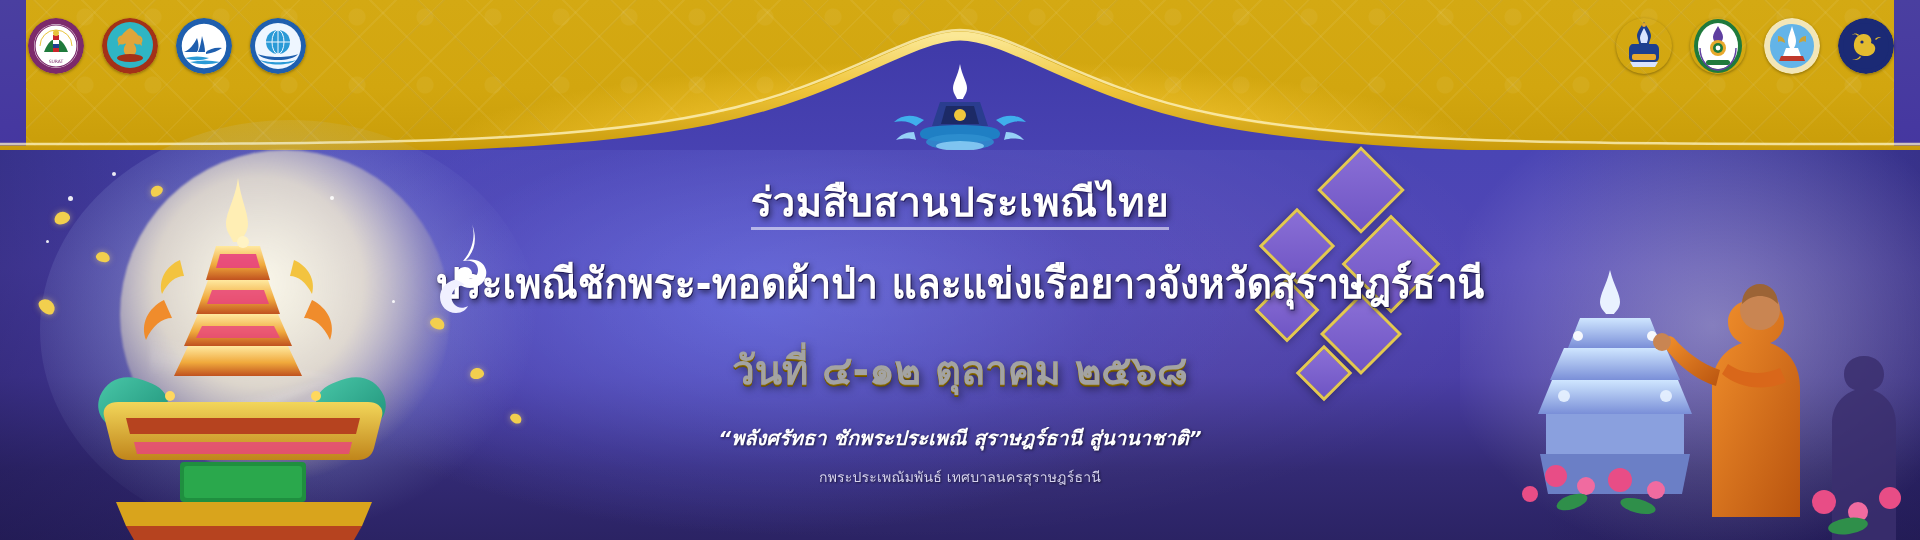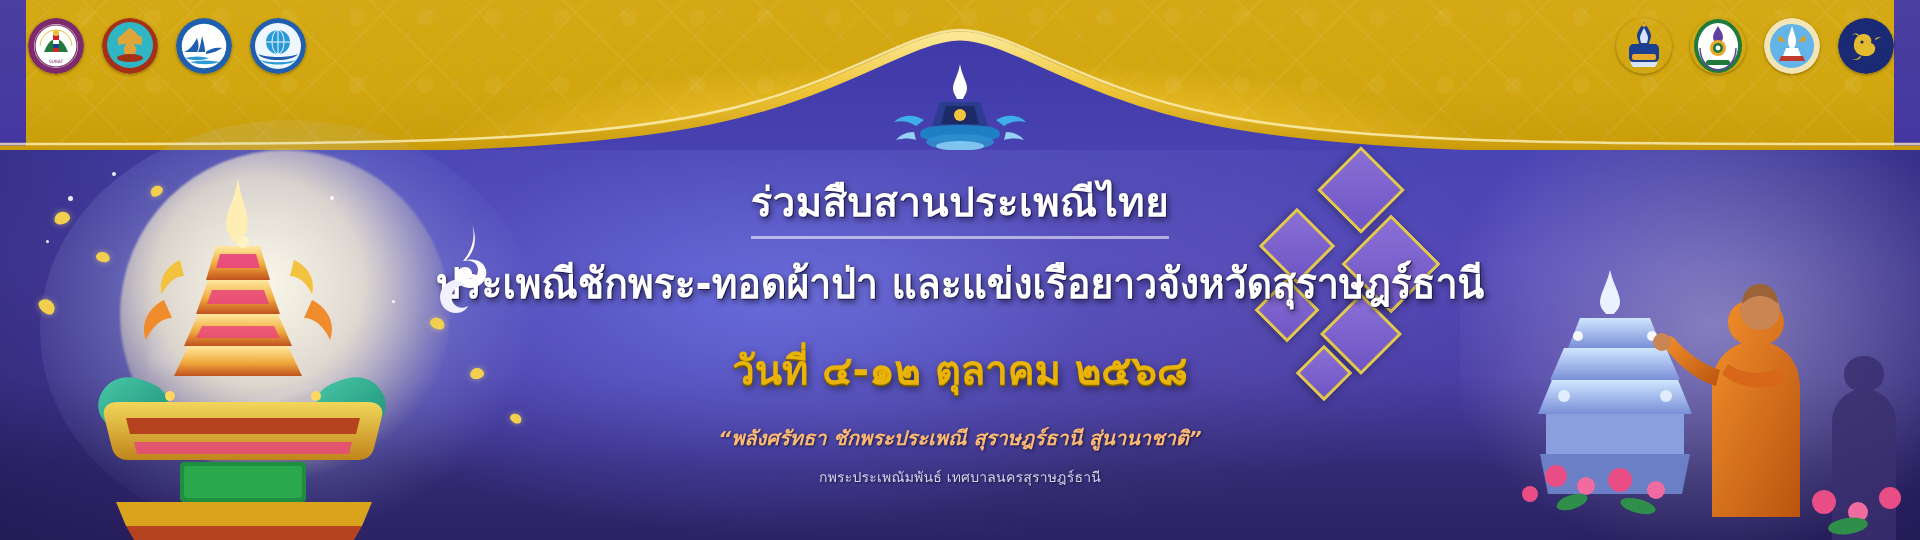--- a/index.html
+++ b/index.html
@@ -87,36 +87,36 @@
   
   .textblock{
     position:absolute;left:390px;top:162px;width:1140px;height:378px;
     z-index:5;text-align:center;
   }
   .line1{
     margin-top:8px;
     font-size:40px;font-weight:700;color:#ffffff;letter-spacing:.5px;
     text-shadow:0 0 1px #1a1550, 1px 1px 0 #261d63, 2px 3px 6px rgba(0,0,0,.55);
   }
-  .line1 span{border-bottom:3px solid rgba(255,255,255,.55);padding-bottom:11px;}
+  .line1 span{border-bottom:3px solid rgba(255,255,255,.55);padding-bottom:2px;}
   .line2{
     margin-top:16px;
     font-size:42px;font-weight:700;color:#ffffff;letter-spacing:0px;
     transform:scaleX(.93);
     text-shadow:0 0 1px #140f45, 1px 1px 0 #201a58, 2px 3px 7px rgba(0,0,0,.6);
   }
   .line3{
     margin-top:22px;
     font-size:40px;font-weight:700;
-    color:#eab308;
+    color:#a3a3a3;
     text-shadow:0 1px 0 #8a6a00, 0 2px 0 #6d5300, 2px 4px 9px rgba(0,0,0,.55);
   }
   .line4{
     margin-top:20px;
-    font-size:20px;font-style:italic;font-weight:700;color:#fdba74;
+    font-size:20px;font-style:italic;font-weight:700;color:#ffffff;
     text-shadow:1px 1px 3px rgba(0,0,0,.6);
   }
   .line5{
     margin-top:12px;
     font-size:14px;color:#d6d3ee;letter-spacing:.2px;
     text-shadow:1px 1px 2px rgba(0,0,0,.55);
   }
 
   
   .flame{position:absolute;left:432px;top:222px;width:62px;height:96px;z-index:6;}

